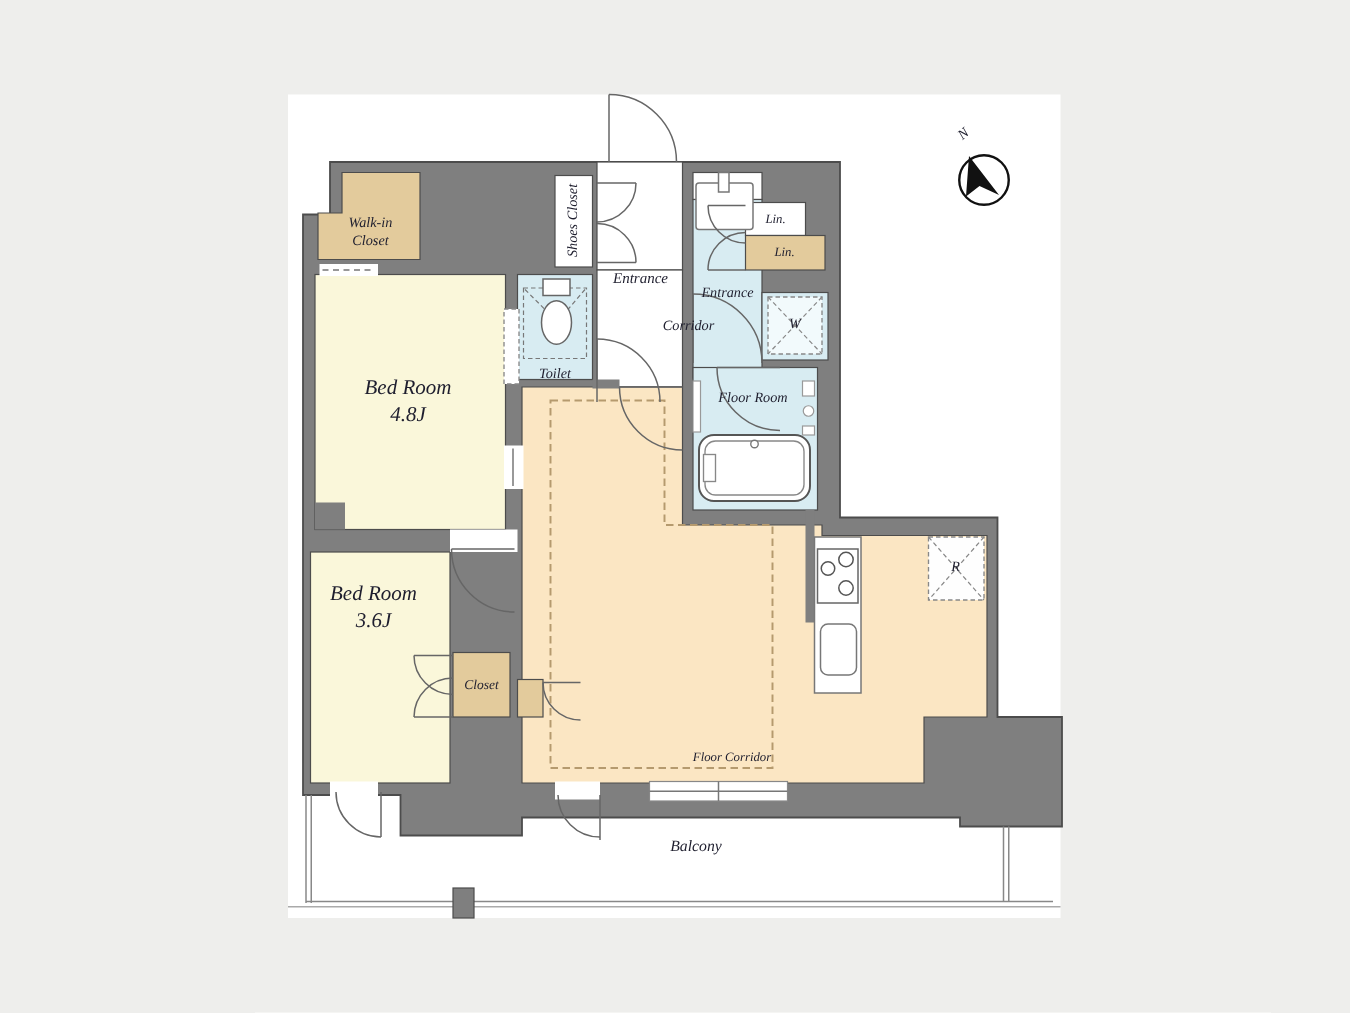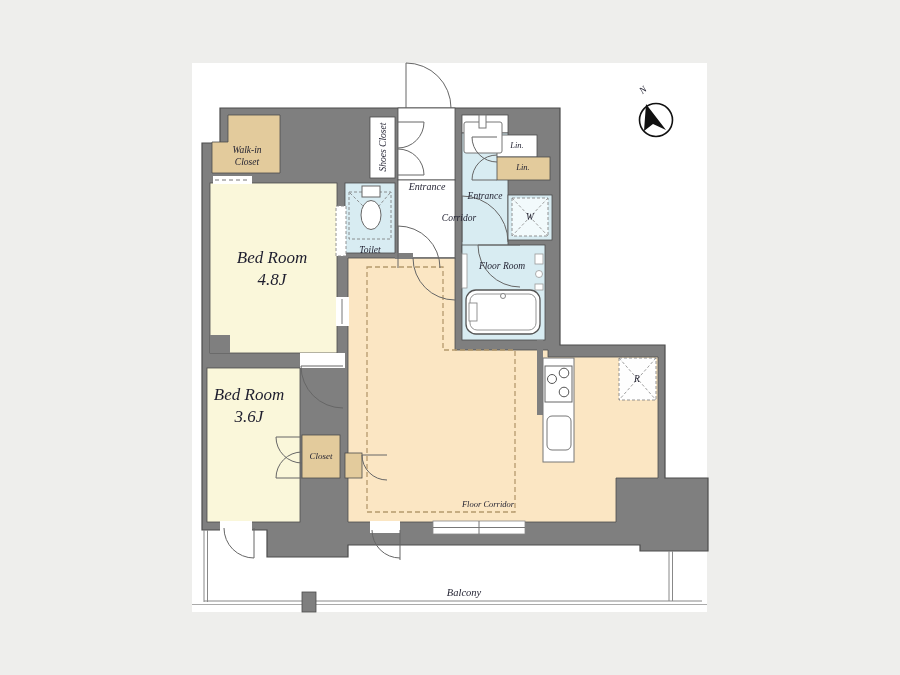--- a/index.html
+++ b/index.html
@@ -5,21 +5,21 @@
   html,body{margin:0;padding:0;}
   .stage{position:relative;width:900px;height:675px;overflow:hidden;
          font-family:"Liberation Serif","DejaVu Serif",serif;}
   .stage svg{position:absolute;left:0;top:0;}
   .lbl{position:absolute;transform:translate(-50%,-50%);
        font-style:italic;color:#1e1e2e;text-align:center;line-height:1.3;
        white-space:nowrap;pointer-events:none;}
   .lbl span{display:block;}
   .lbl.vertical{writing-mode:vertical-rl;transform:translate(-50%,-50%) rotate(180deg);}
   .lbl.rot{transform:translate(-50%,-50%) rotate(-40deg);}
-  .fs-big{font-size:17px;text-align:center;}
+  .fs-big{font-size:14px;text-align:center;}
   .fs-ldk{font-size:13.5px;}
   .fs-med{font-size:10px;margin-top:44px;}
   .fs-sm{font-size:9.5px;}
   .fs-xs{font-size:8.5px;text-align:center;}
 </style>
 </head>
 <body>
 
 <div class="stage">
 
@@ -163,16 +163,16 @@
 <div class="lbl fs-xs" style="left:517px;top:146px;">Lin.</div>
 <div class="lbl fs-xs" style="left:523px;top:168px;">Lin.</div>
 <div class="lbl fs-sm" style="left:485px;top:196px;">Entrance</div>
 <div class="lbl fs-sm" style="left:530px;top:217px;">W</div>
 <div class="lbl fs-sm" style="left:370px;top:250px;">Toilet</div>
 <div class="lbl fs-sm" style="left:427px;top:218px;margin-left:32px;">Corridor</div>
 <div class="lbl fs-sm" style="left:502px;top:266px;">Floor Room</div>
 <div class="lbl" style="left:321px;top:457px;font-size:9px;">Closet</div>
 <div class="lbl fs-xs" style="left:488px;top:505px;">Floor Corridor</div>
 <div class="lbl fs-sm" style="left:637px;top:379px;">R</div>
-<div class="lbl" style="left:464px;top:593px;font-size:10.5px;">Balcony</div>
+<div class="lbl" style="left:464px;top:565px;font-size:10.5px;">Balcony</div>
 <div class="lbl rot fs-sm" style="left:643px;top:90px;">N</div>
 
 </div>
 
 </body></html>

